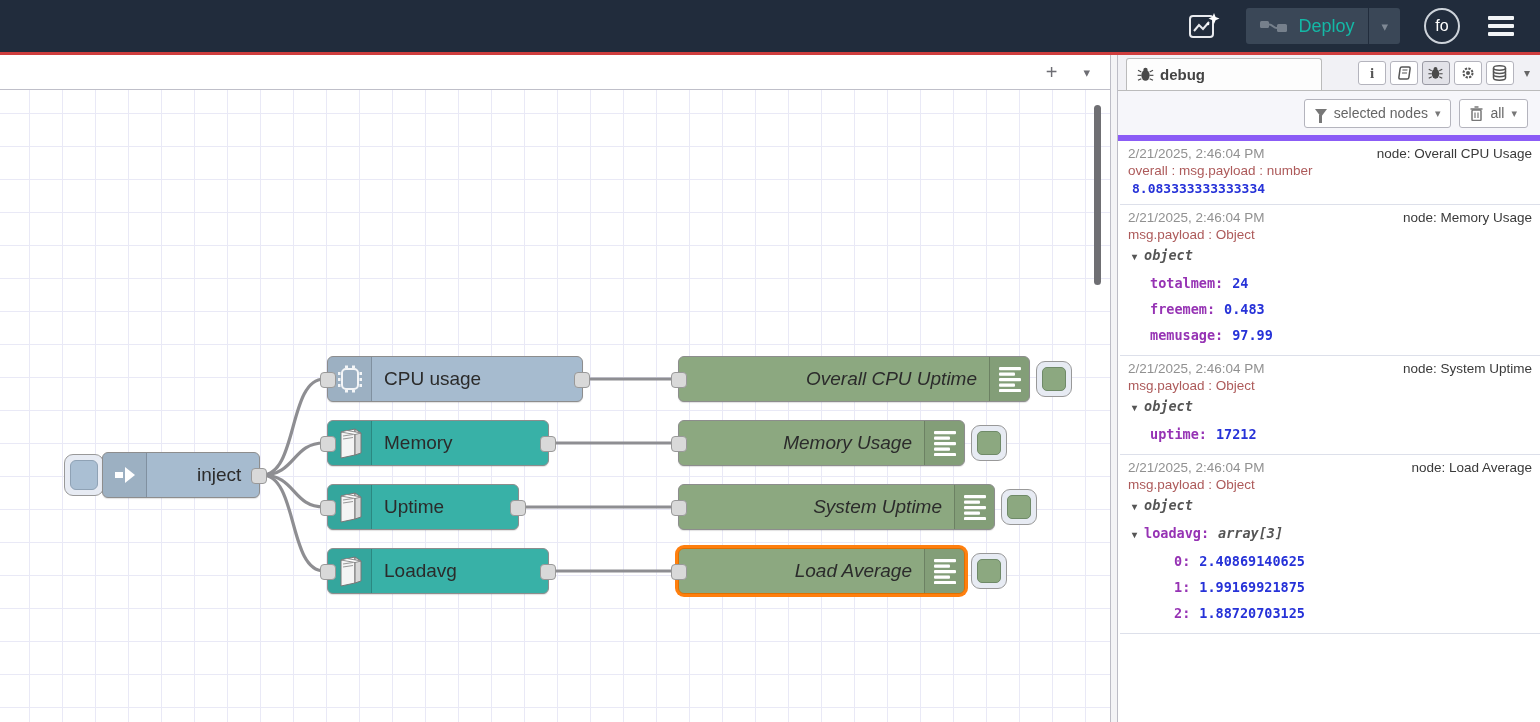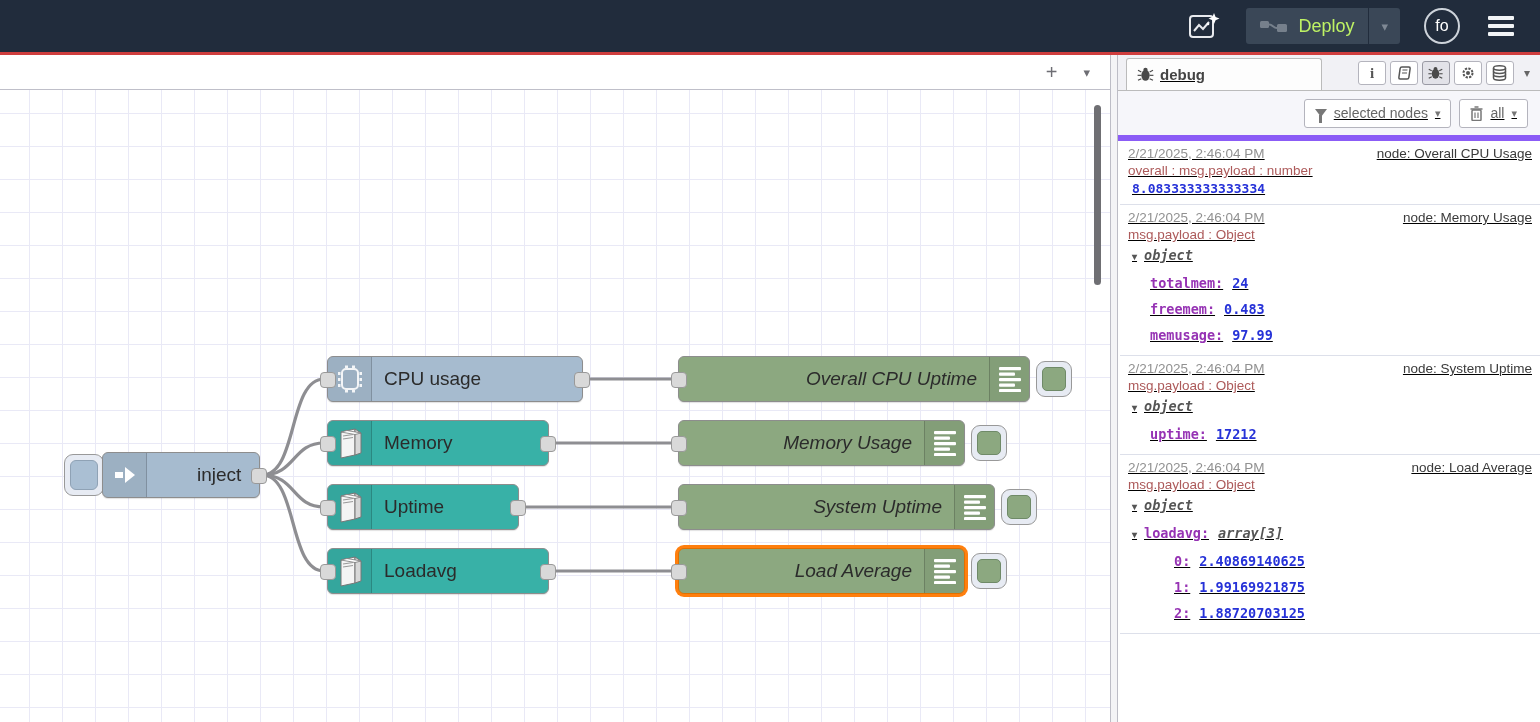--- a/index.html
+++ b/index.html
@@ -9,21 +9,21 @@
   }
   *{margin:0;padding:0;box-sizing:border-box;}
   html,body{width:1540px;height:722px;overflow:hidden;font-family:"Liberation Sans",sans-serif;background:#fff;}
 
   
   .header{height:55px;background:var(--header);border-bottom:3px solid var(--accent-red);
     display:flex;align-items:center;justify-content:flex-end;padding-right:22px;gap:24px;}
   .hdr-iconbtn{width:36px;height:34px;display:flex;align-items:center;justify-content:center;cursor:pointer;}
   .deploy-btn{display:flex;align-items:center;background:#3a4757;border-radius:3px;height:36px;overflow:hidden;}
   .deploy-main{display:flex;align-items:center;gap:10px;padding:0 14px;height:100%;}
-  .deploy-label{color:#bef264;font-size:18px;}
+  .deploy-label{color:#14b8a6;font-size:18px;}
   .deploy-sep{width:1px;height:100%;background:#212c3c;}
   .deploy-caret{padding:0 12px;color:#7f8995;font-size:13px;}
   .avatar{width:36px;height:36px;border-radius:50%;border:2px solid #cdd3da;color:#fff;
     display:flex;align-items:center;justify-content:center;font-size:16px;cursor:pointer;}
   .hamburger{display:flex;flex-direction:column;gap:4px;cursor:pointer;padding:4px;}
   .hamburger span{display:block;width:26px;height:4px;background:#f2f4f6;border-radius:1px;}
 
   
   .main{display:flex;height:667px;}
   .workspace{width:1110px;position:relative;background:#fff;}
@@ -57,21 +57,21 @@
   .port.out{right:-8px;}
   .inject-btn,.debug-toggle{position:absolute;border:1px solid #999;border-radius:9px;
     background:#e7ebf3;z-index:2;cursor:pointer;}
   .inject-btn .inner{position:absolute;inset:5px;background:#aabfd3;border:1px solid #8fa2b5;border-radius:6px;}
   .debug-toggle .inner{position:absolute;inset:5px;background:var(--node-green);border:1px solid #6f8a68;border-radius:5px;}
 
   
   .separator{width:8px;background:#f4f4f6;border-left:1px solid #bdbdc6;border-right:1px solid #bdbdc6;cursor:col-resize;}
 
   
-  .sidebar{flex:1;background:#22c55e;display:flex;flex-direction:column;overflow:hidden;text-decoration:underline;}
+  .sidebar{flex:1;background:#22c55e;display:flex;flex-direction:column;overflow:hidden;}
   .sb-tabbar{height:36px;background:#f1f1f5;border-bottom:1px solid #bbb;display:flex;align-items:flex-end;position:relative;}
   .sb-tab{height:32px;width:196px;margin-left:8px;background:#fdfdfd;border:1px solid #bbb;border-bottom:none;
     border-radius:3px 3px 0 0;display:flex;align-items:center;gap:6px;padding:0 10px;cursor:pointer;}
   .sb-tab-label{font-size:15px;font-weight:bold;color:#444;}
   .sb-iconrow{position:absolute;right:10px;bottom:5px;display:flex;align-items:center;gap:4px;}
   .sb-iconbtn{width:28px;height:24px;border:1px solid #b4b4bd;border-radius:3px;background:#fff;
     display:flex;align-items:center;justify-content:center;color:#555;cursor:pointer;}
   .sb-iconbtn.active{background:#e2e2e8;border-color:#9a9aa4;}
   .sb-iconbtn .i-glyph{font-family:"Liberation Serif",serif;font-weight:bold;font-size:15px;}
   .sb-caret{color:#666;font-size:12px;margin-left:6px;cursor:pointer;}

